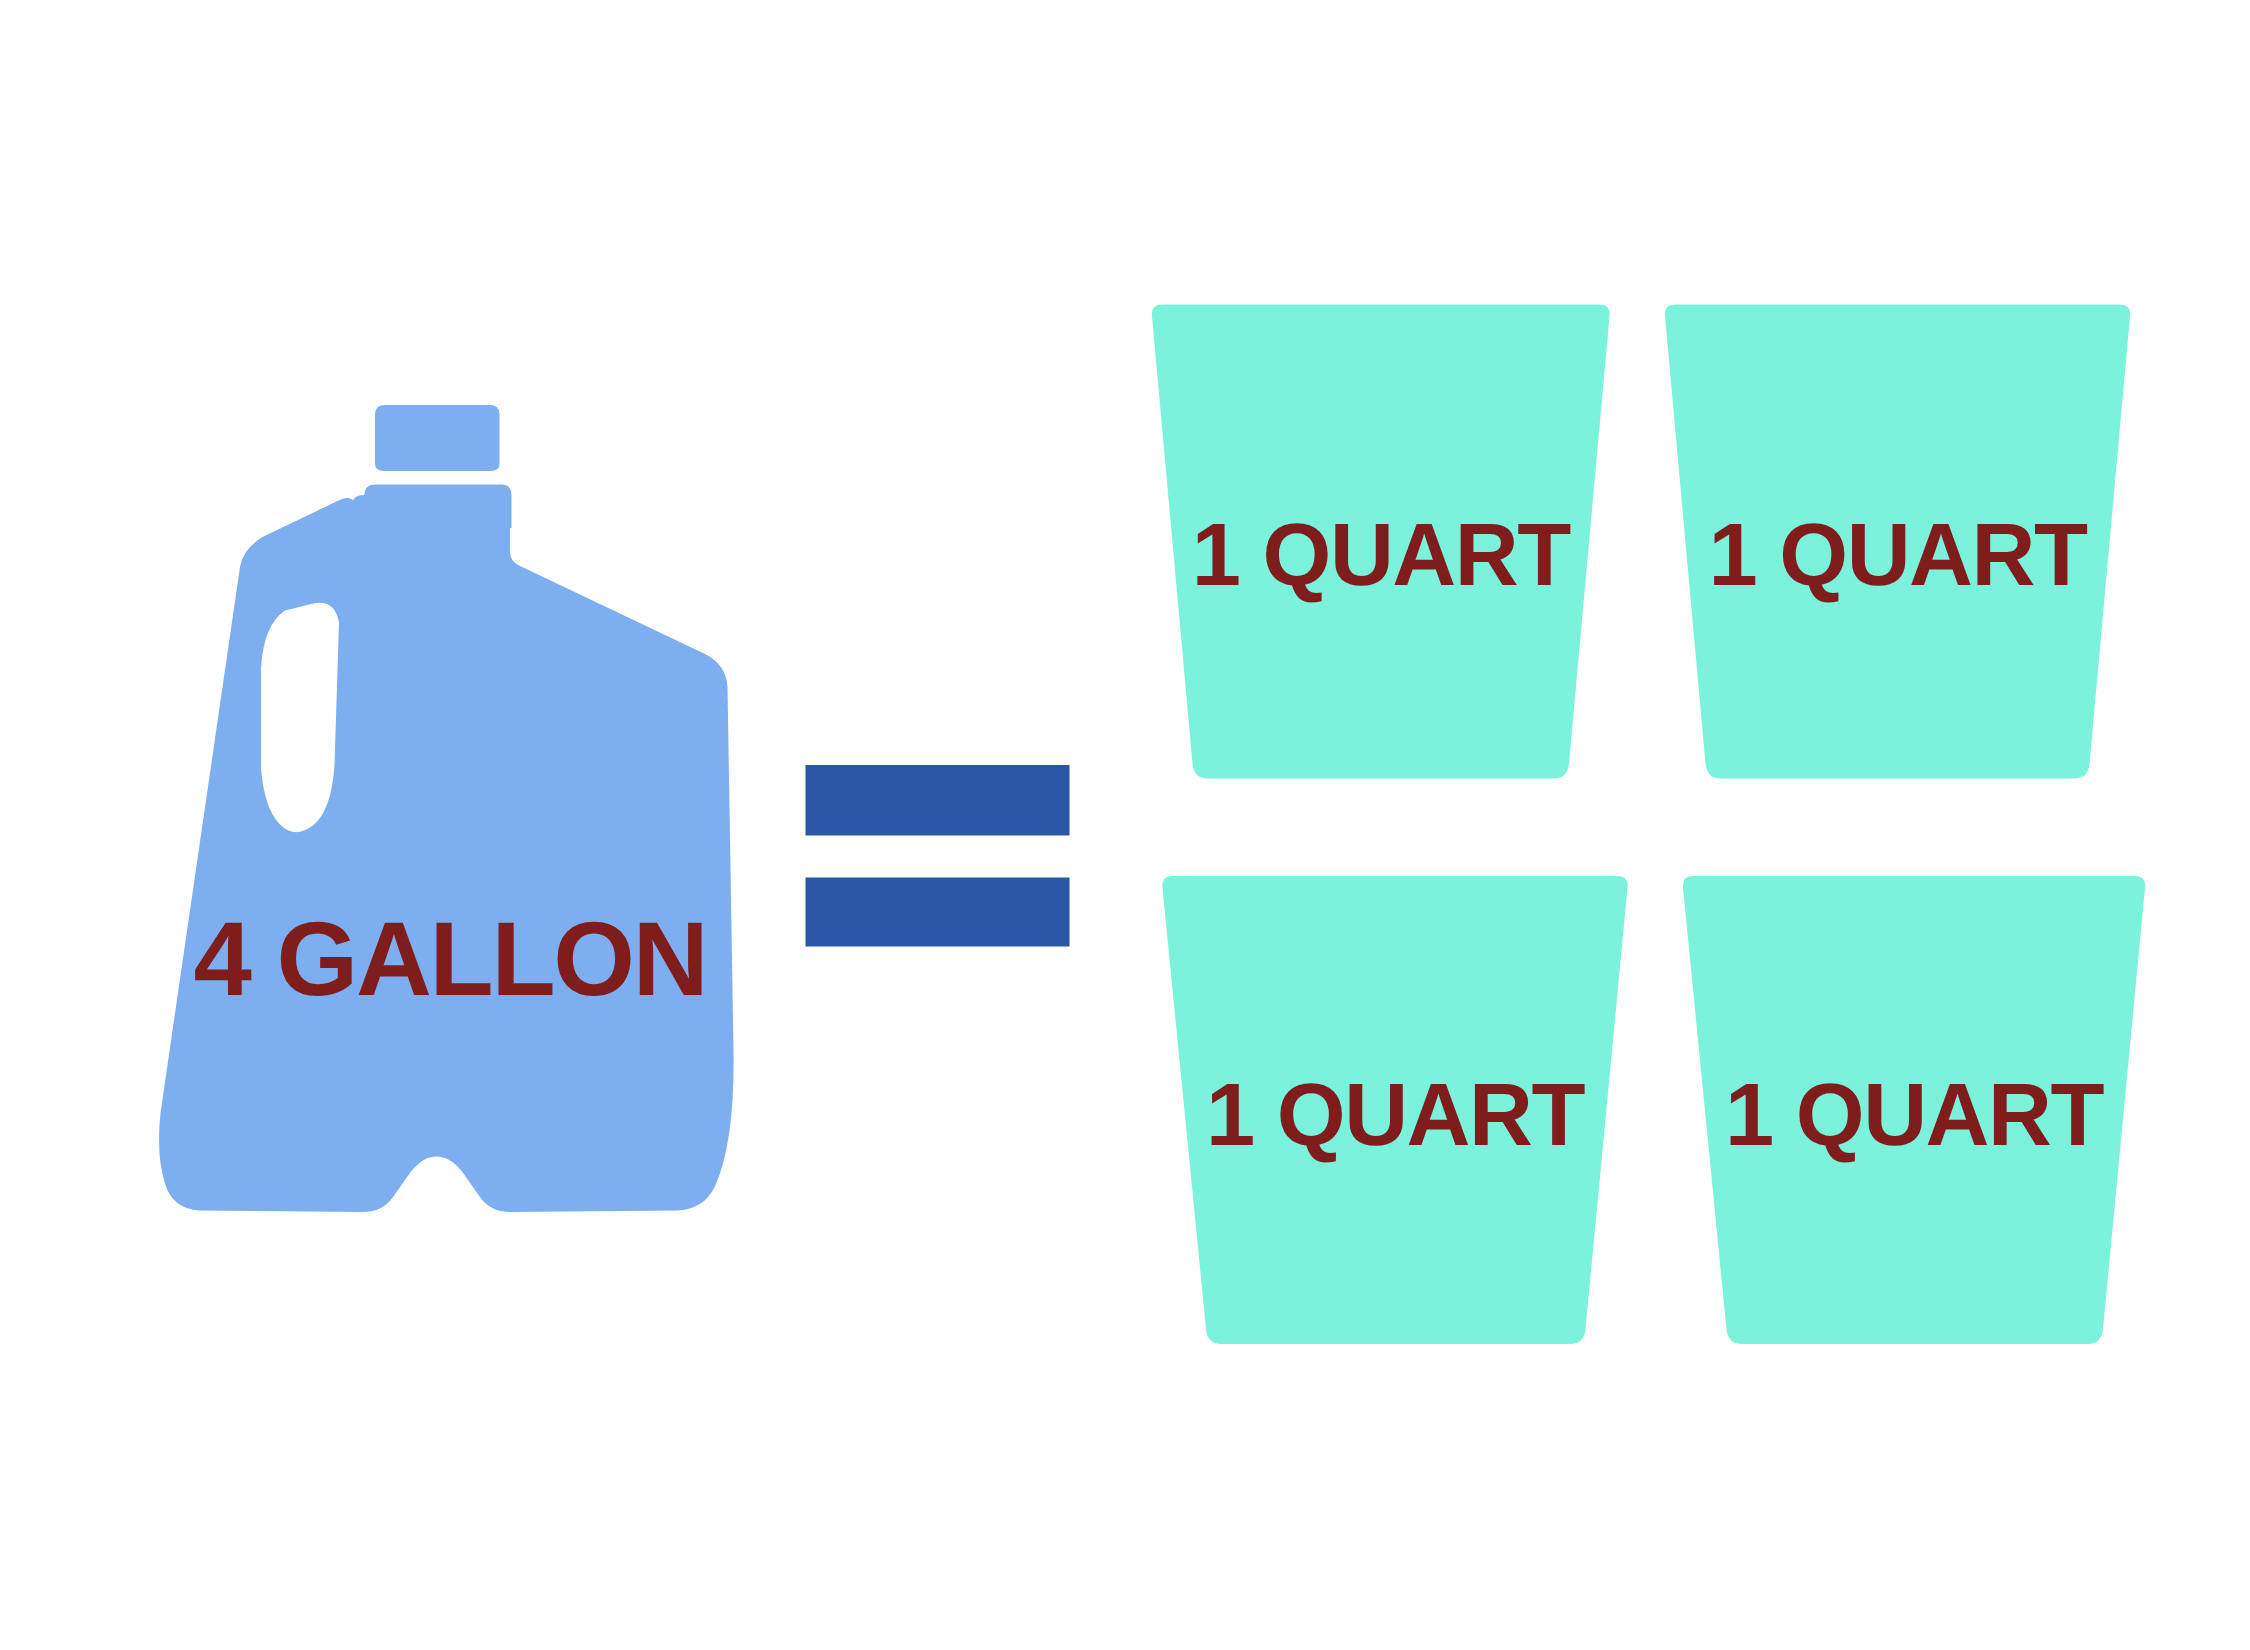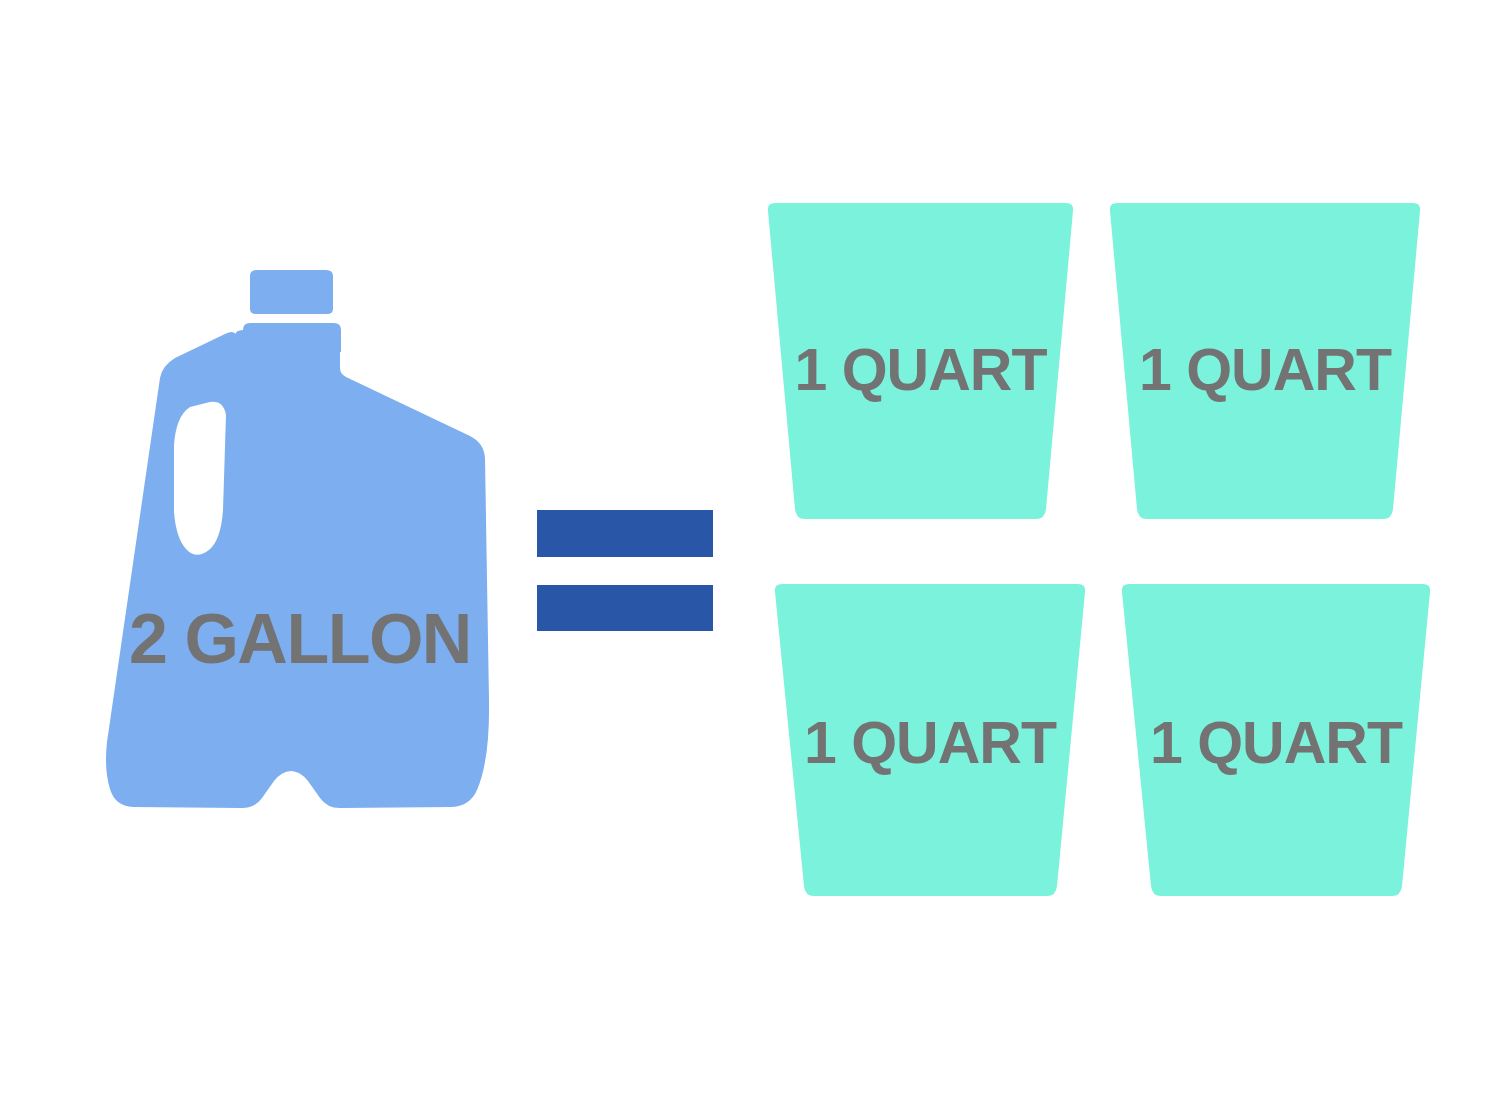--- a/index.html
+++ b/index.html
@@ -20,21 +20,21 @@
   }
   .layer {
     position: absolute;
     top: 0;
     left: 0;
     width: 1500px;
     height: 1100px;
   }
   .label {
     position: absolute;
-    color: #737373;
+    color: #7f1d1d;
     font-weight: 800;
     letter-spacing: -0.5px;
     white-space: nowrap;
     font-family: "Liberation Sans", sans-serif;
     line-height: 1;
     pointer-events: none;
     -webkit-font-smoothing: antialiased;
   }
   .gallon-label {
     font-size: 70px;
@@ -104,21 +104,21 @@
                L 223 510
                Q 221 540 209 550
                Q 196 560 186 549
                Q 176 538 174 512
                L 174 445
                Q 176 416 190 407
                Z"></path>
     </g>
   </svg>
 
-  <div class="label gallon-label" style="left: 129px; top: 604px;">2 GALLON</div>
+  <div class="label gallon-label" style="left: 129px; top: 604px;">4 GALLON</div>
 
   <svg class="layer" viewBox="0 0 1500 1100">
     <g>
       <rect x="537" y="510" width="176" height="47" fill="#2A56A8"></rect>
       <rect x="537" y="585" width="176" height="46" fill="#2A56A8"></rect>
     </g>
   </svg>
 
   <svg class="layer" viewBox="0 0 1500 1100">
 

